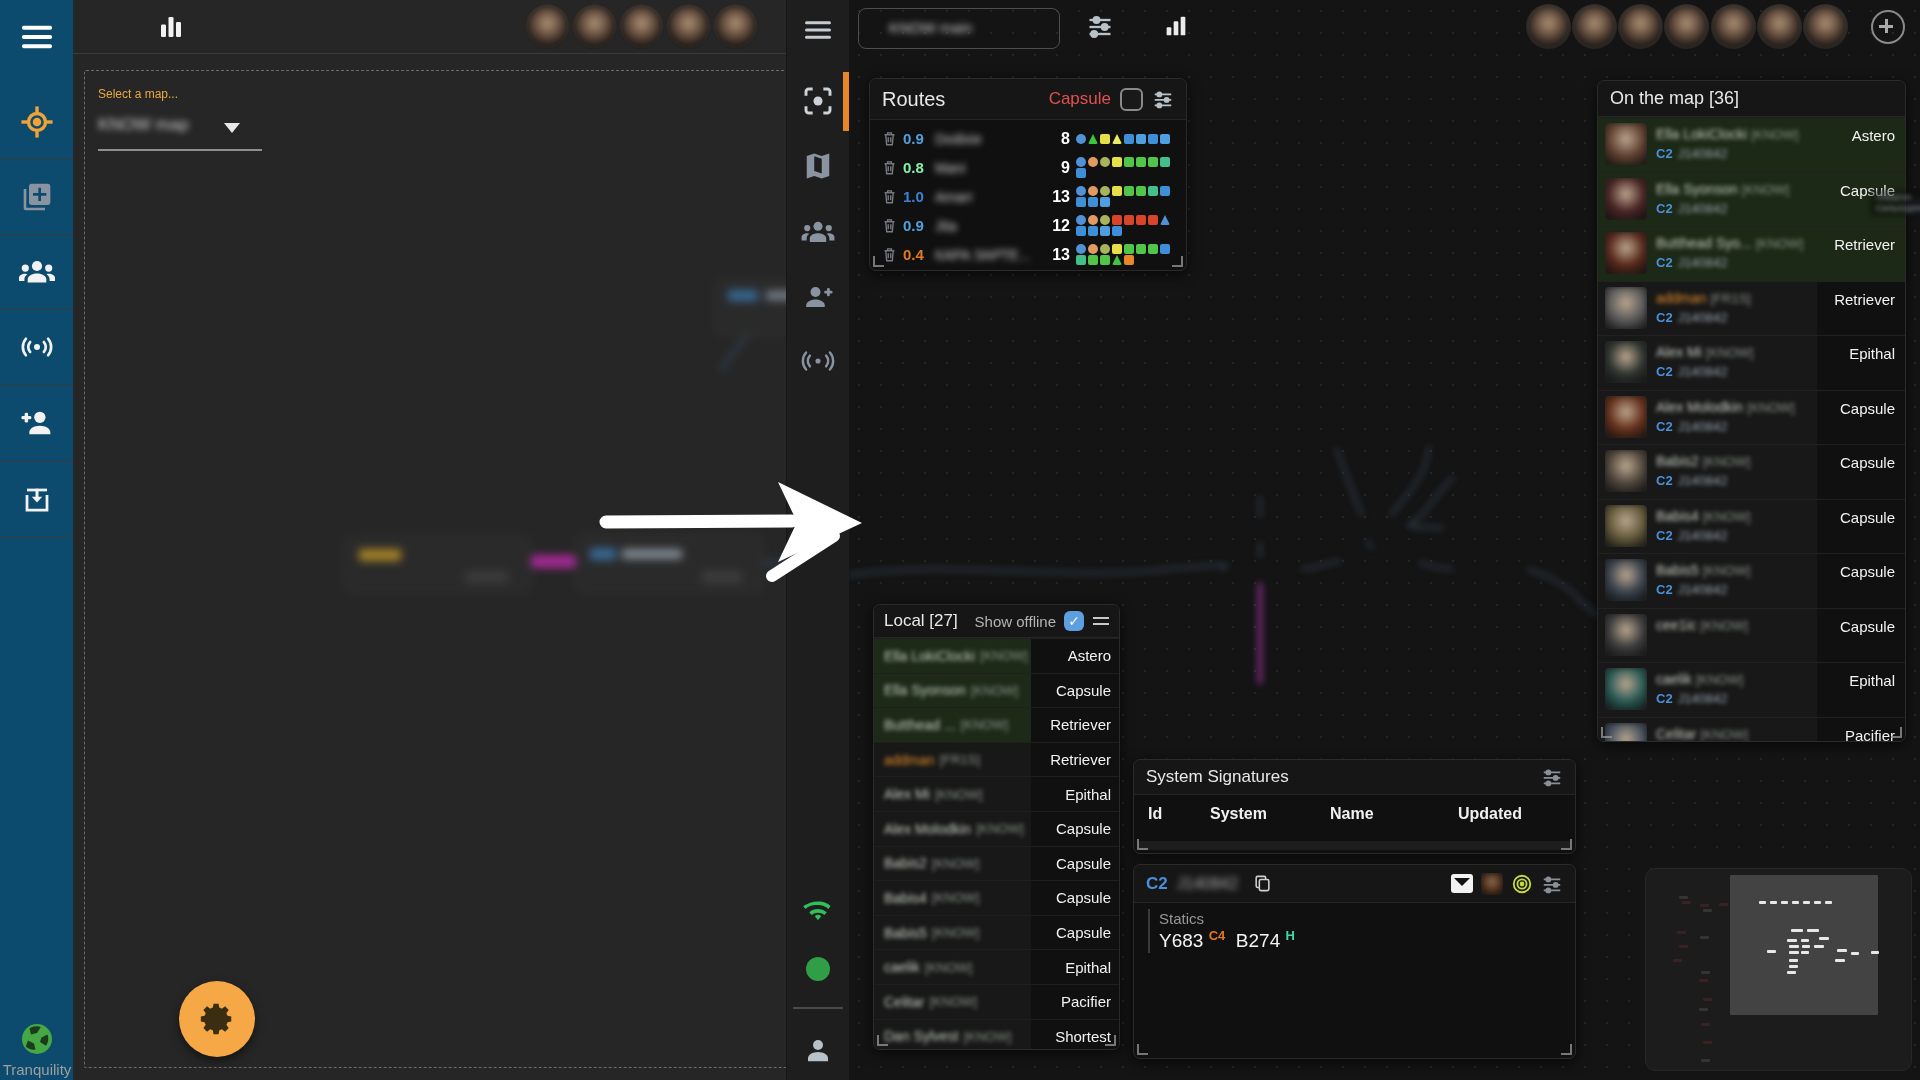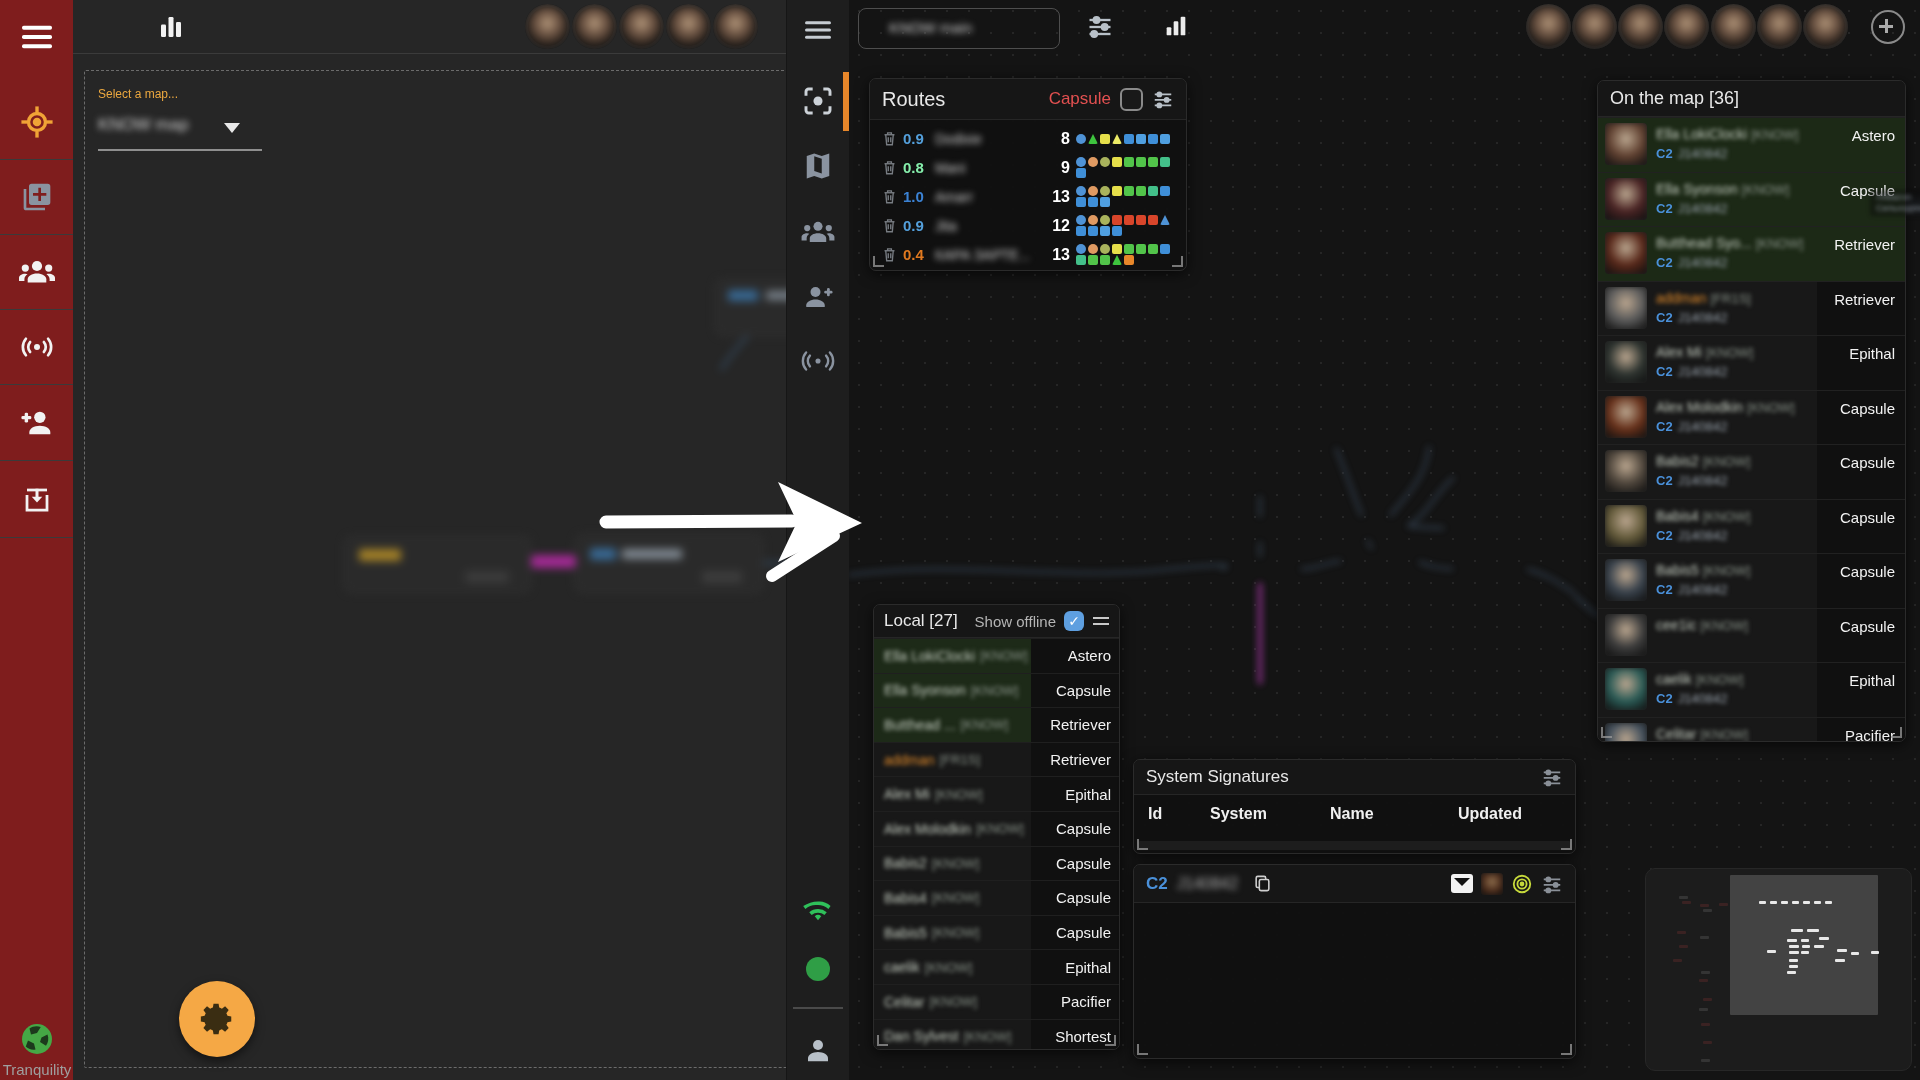--- a/index.html
+++ b/index.html
@@ -20,21 +20,21 @@
   .panel-header{display:flex;align-items:center;height:36px;padding:0 12px;
     border-bottom:1px solid #262626;background:rgba(26,26,26,.6);}
   .panel-title{font-size:18px;color:#e8e8e8;}
   .rc-l,.rc-r{position:absolute;bottom:3px;width:9px;height:9px;opacity:.75;z-index:5;}
   .rc-l{left:3px;border-left:2px solid #9a9a9a;border-bottom:2px solid #9a9a9a;}
   .rc-r{right:3px;border-right:2px solid #9a9a9a;border-bottom:2px solid #9a9a9a;}
 
   .b2{filter:blur(2.2px);} .b3{filter:blur(3px);}
 
   
-  #left-rail{position:absolute;left:0;top:0;width:73px;height:1080px;background:#7f1d1d;z-index:20;}
+  #left-rail{position:absolute;left:0;top:0;width:73px;height:1080px;background:#0c4a6e;z-index:20;}
   .rail-btn{position:absolute;left:0;width:73px;height:74px;display:flex;align-items:center;
     justify-content:center;border-bottom:1px solid #3a3a3a;cursor:pointer;}
   .rail-btn svg{display:block;}
   #server-badge{position:absolute;left:0;bottom:2px;width:74px;text-align:center;z-index:21;}
   #server-badge .lbl{font-size:15px;color:#9f9f9f;}
 
   
   #left-panel{position:absolute;left:73px;top:0;width:713px;height:1080px;background:#262626;
     overflow:hidden;z-index:10;}
   #left-panel-top{position:absolute;left:0;top:0;right:0;height:53px;border-bottom:1px solid #3b3b3b;}
@@ -679,20 +679,24 @@
           <g stroke="#8a9098" stroke-width="2" fill="#8a9098">
               <line x1="3" y1="7" x2="21" y2="7"></line>
               <circle cx="8" cy="7" r="2.2"></circle>
               <line x1="3" y1="13" x2="21" y2="13"></line>
               <circle cx="16" cy="13" r="2.2"></circle>
               <line x1="3" y1="19" x2="21" y2="19"></line>
               <circle cx="8" cy="19" r="2.2"></circle>
             </g>
           </svg>
       </span>
+    </div>
+    <div class="si-section">
+      <div class="si-label">Statics</div>
+      <div class="si-value" id="statics-value"><span>Y683</span>&nbsp;<span class="sup" style="color: rgb(224, 121, 31);">C4</span>&nbsp; <span>B274</span>&nbsp;<span class="sup" style="color: rgb(63, 217, 164);">H</span></div>
     </div>
     <div class="rc-l"></div>
       <div class="rc-r"></div>
   </div>
 
   <div id="minimap">
     <div id="mm-view"></div>
     <div id="mm-dashes">
         <span class="dash" style="left: 113px; top: 32px; width: 7px; background: rgb(232, 232, 232);"></span>
         <span class="dash" style="left: 124px; top: 32px; width: 7px; background: rgb(232, 232, 232);"></span>

